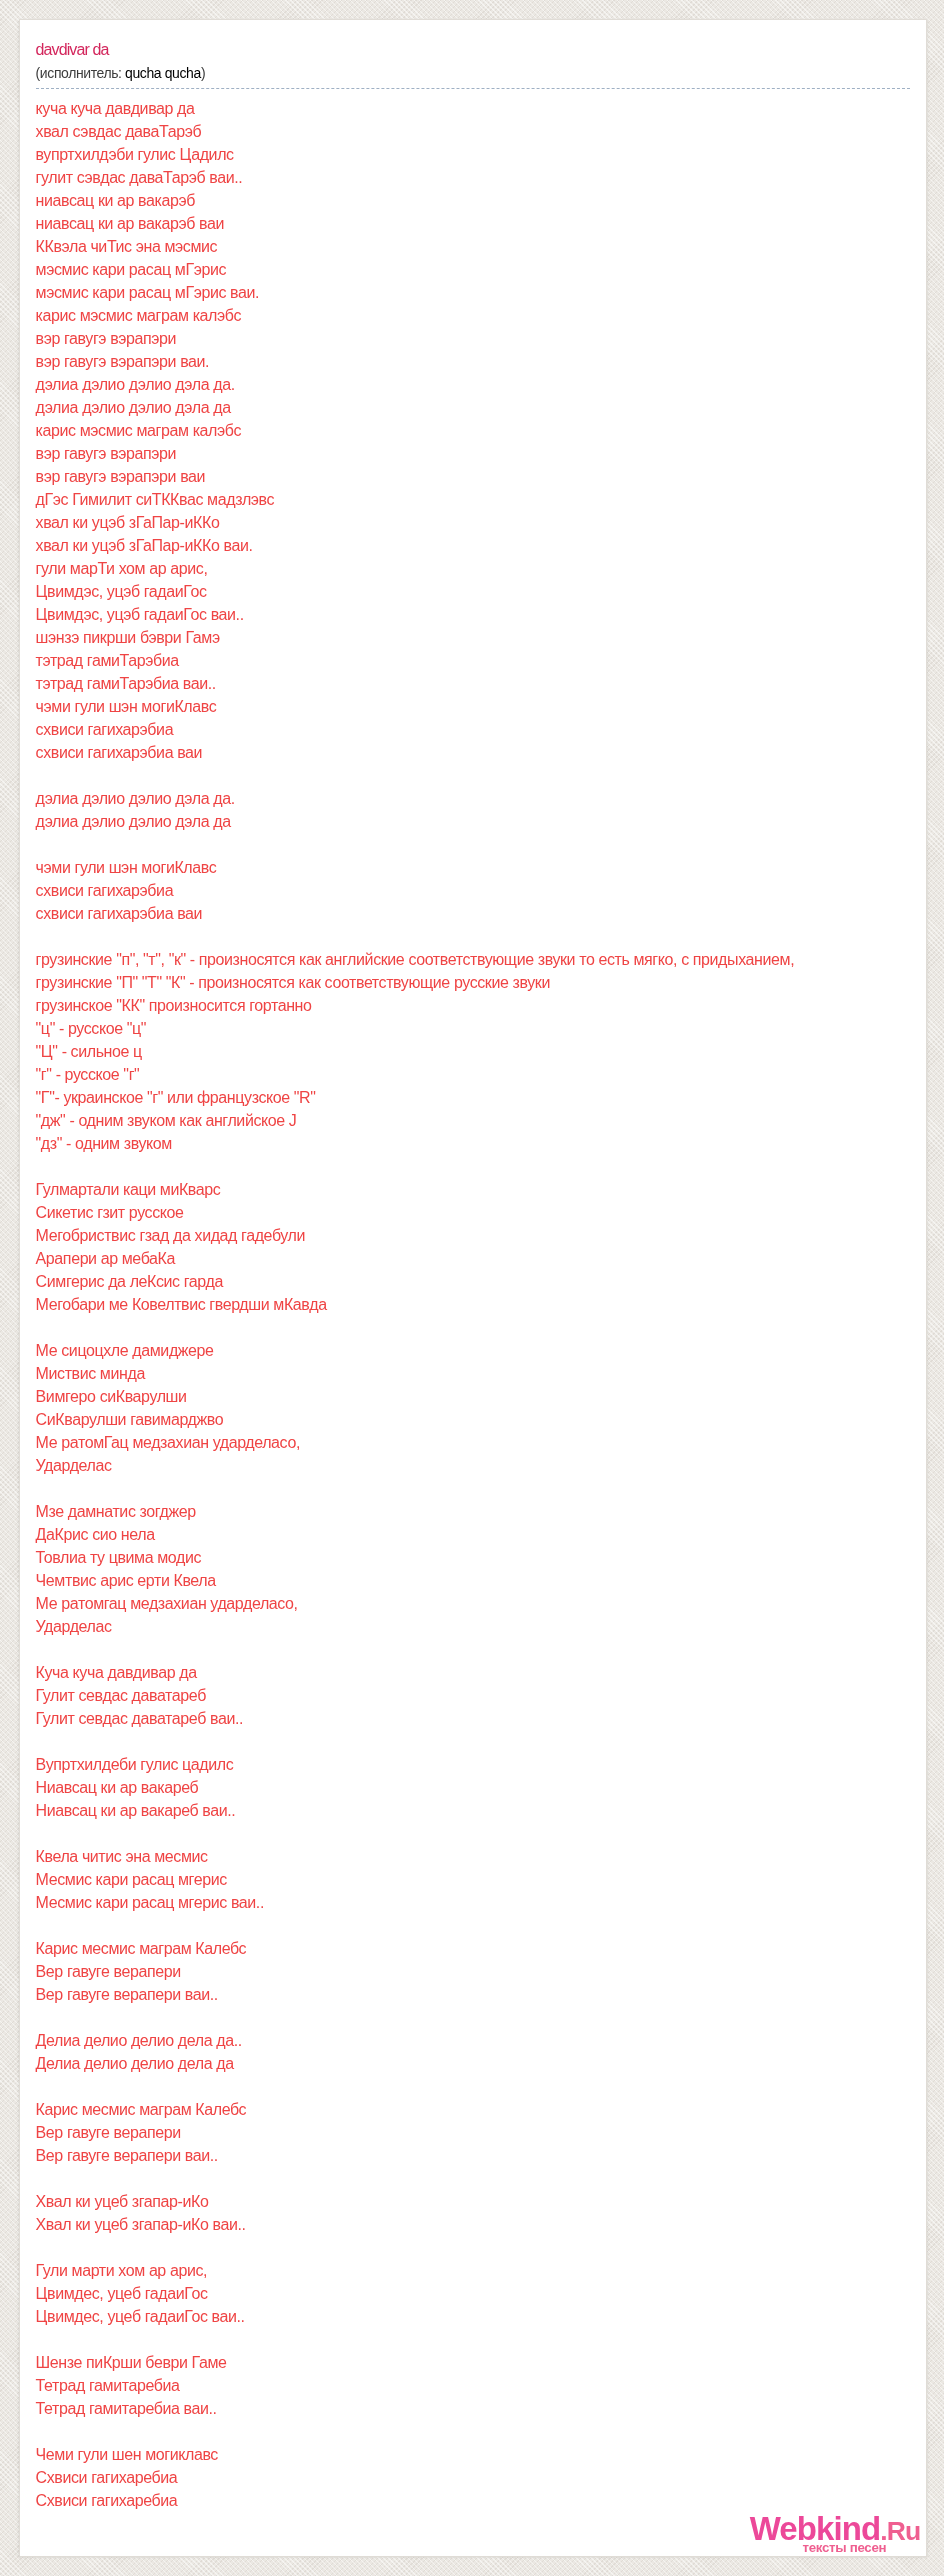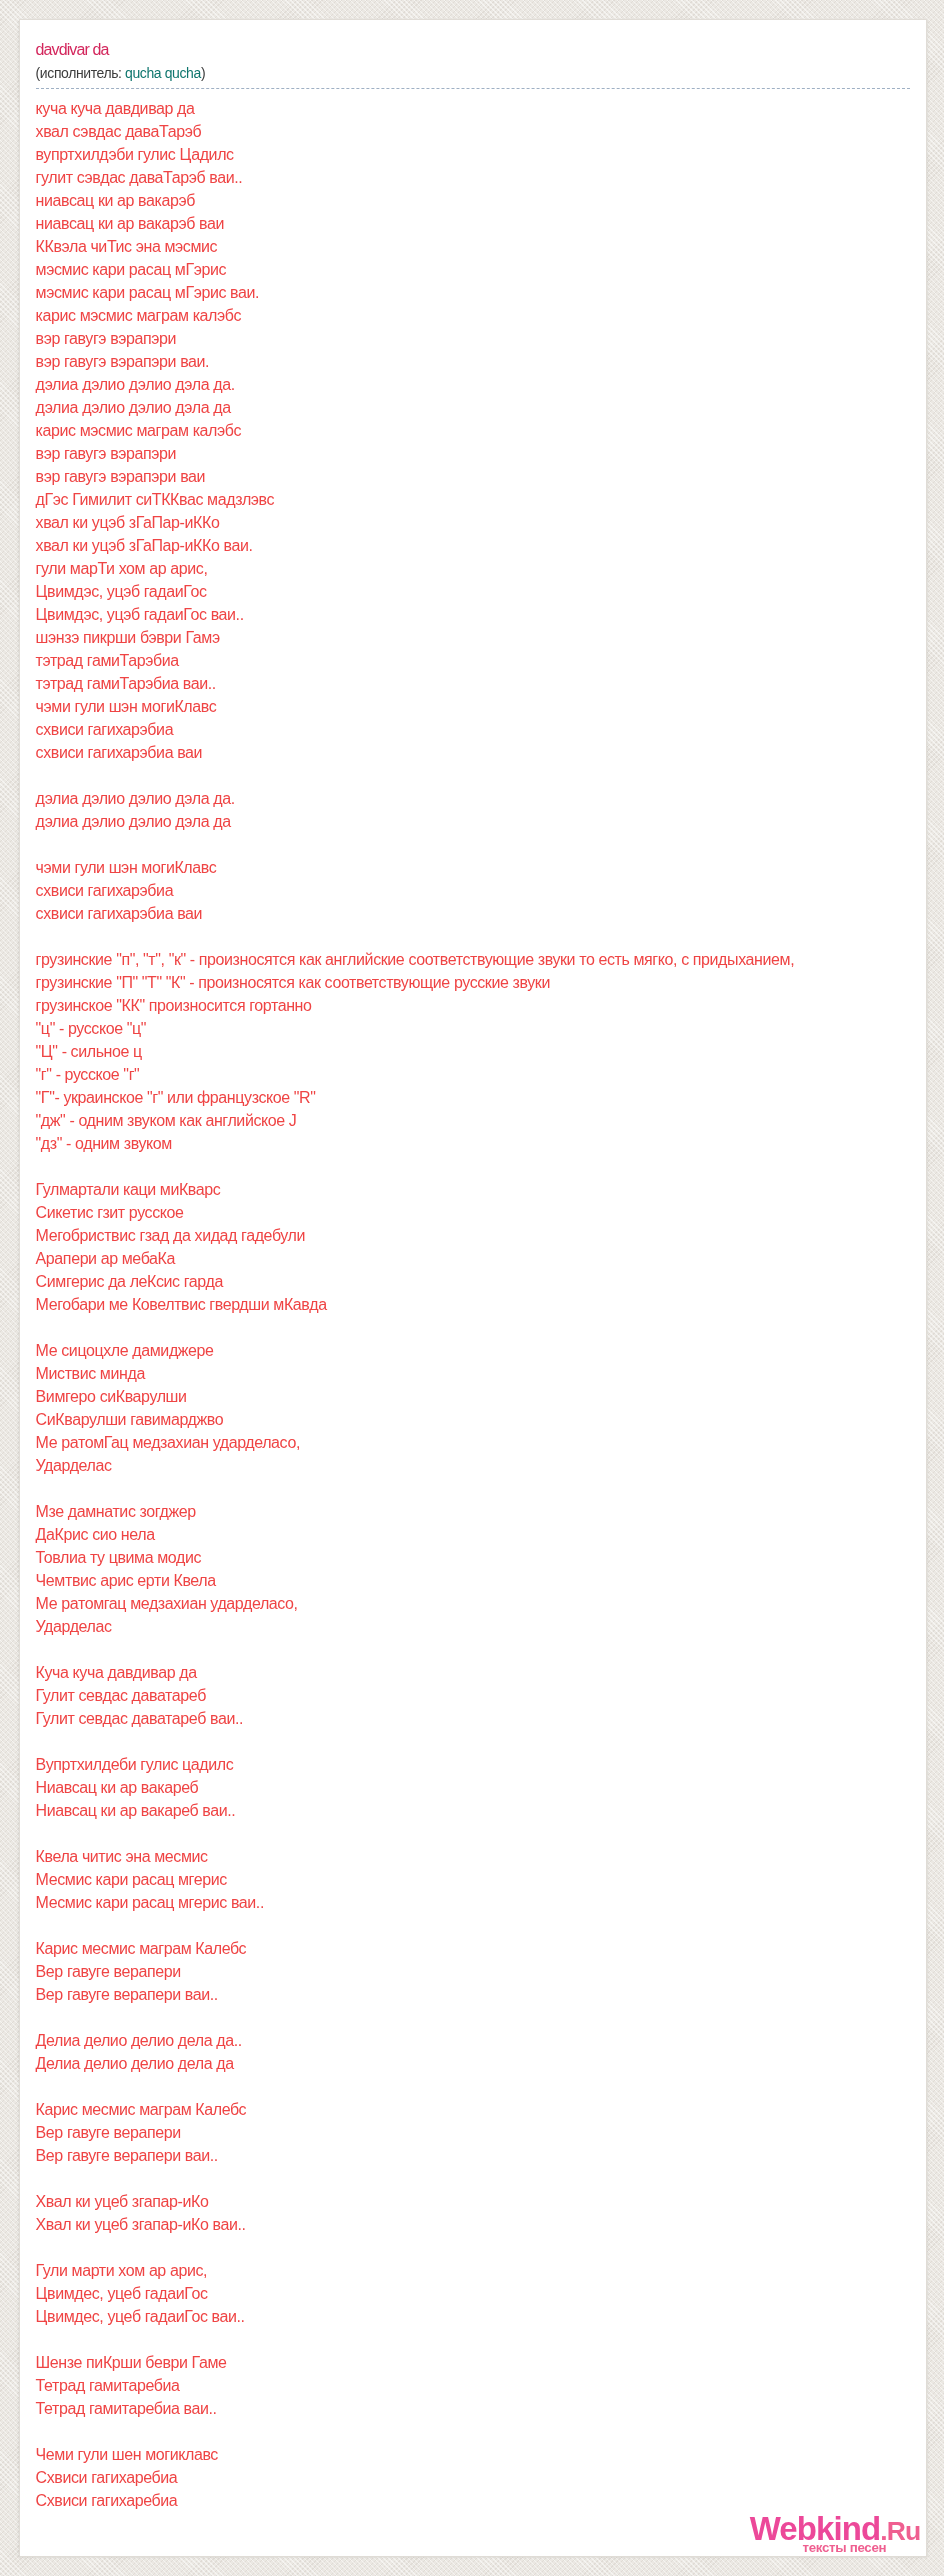--- a/index.html
+++ b/index.html
@@ -33,21 +33,21 @@
     color:#d3265c;
   }
   .performer-line{
     margin-top:0.9px;
     font-size:14px;
     letter-spacing:-0.4px;
     line-height:17.7px;
     color:#3c3c3c;
   }
   .artist-link{
-    color:#0f766e;
+    color:#000000;
     text-decoration:none;
     cursor:pointer;
   }
   .lyrics{
     margin-top:8.8px;
     color:#ef4444;
   }
   .lyric-line{
     font-size:16px;
     letter-spacing:-0.4px;

